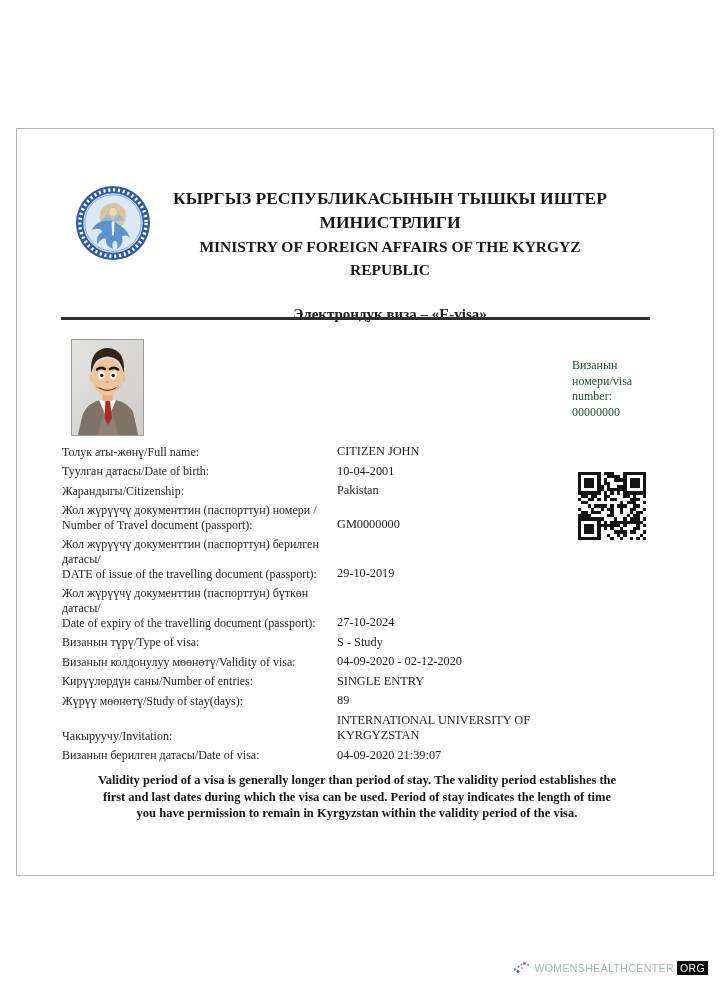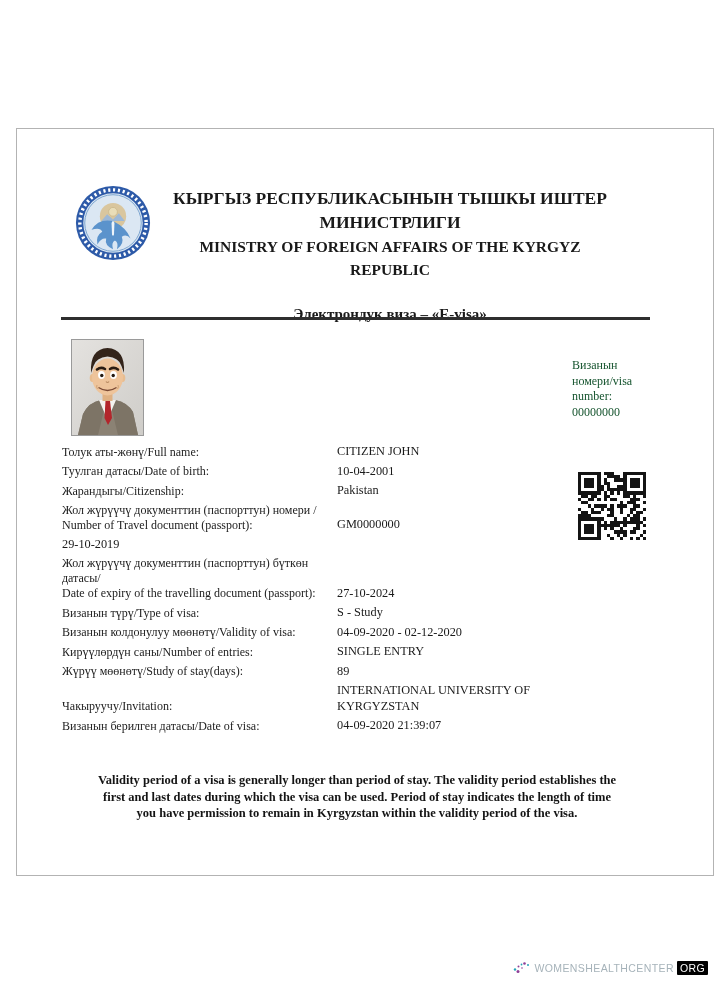--- a/index.html
+++ b/index.html
@@ -160,20 +160,22 @@
     <div class="row">
       <div class="lbl">Жарандыгы/Citizenship:</div>
       <div class="val">Pakistan</div>
     </div>
     <div class="row">
       <div class="lbl">Жол жүрүүчү документтин (паспорттун) номери /
 Number of Travel document (passport):</div>
       <div class="val">GM0000000</div>
     </div>
     <div class="row">
+      <div class="lbl">Жол жүрүүчү документтин (паспорттун) берилген датасы/
+DATE of issue of the travelling document (passport):</div>
       <div class="val">29-10-2019</div>
     </div>
     <div class="row">
       <div class="lbl">Жол жүрүүчү документтин (паспорттун) бүткөн датасы/
 Date of expiry of the travelling document (passport):</div>
       <div class="val">27-10-2024</div>
     </div>
     <div class="row">
       <div class="lbl">Визанын түрү/Type of visa:</div>
       <div class="val">S - Study</div>

